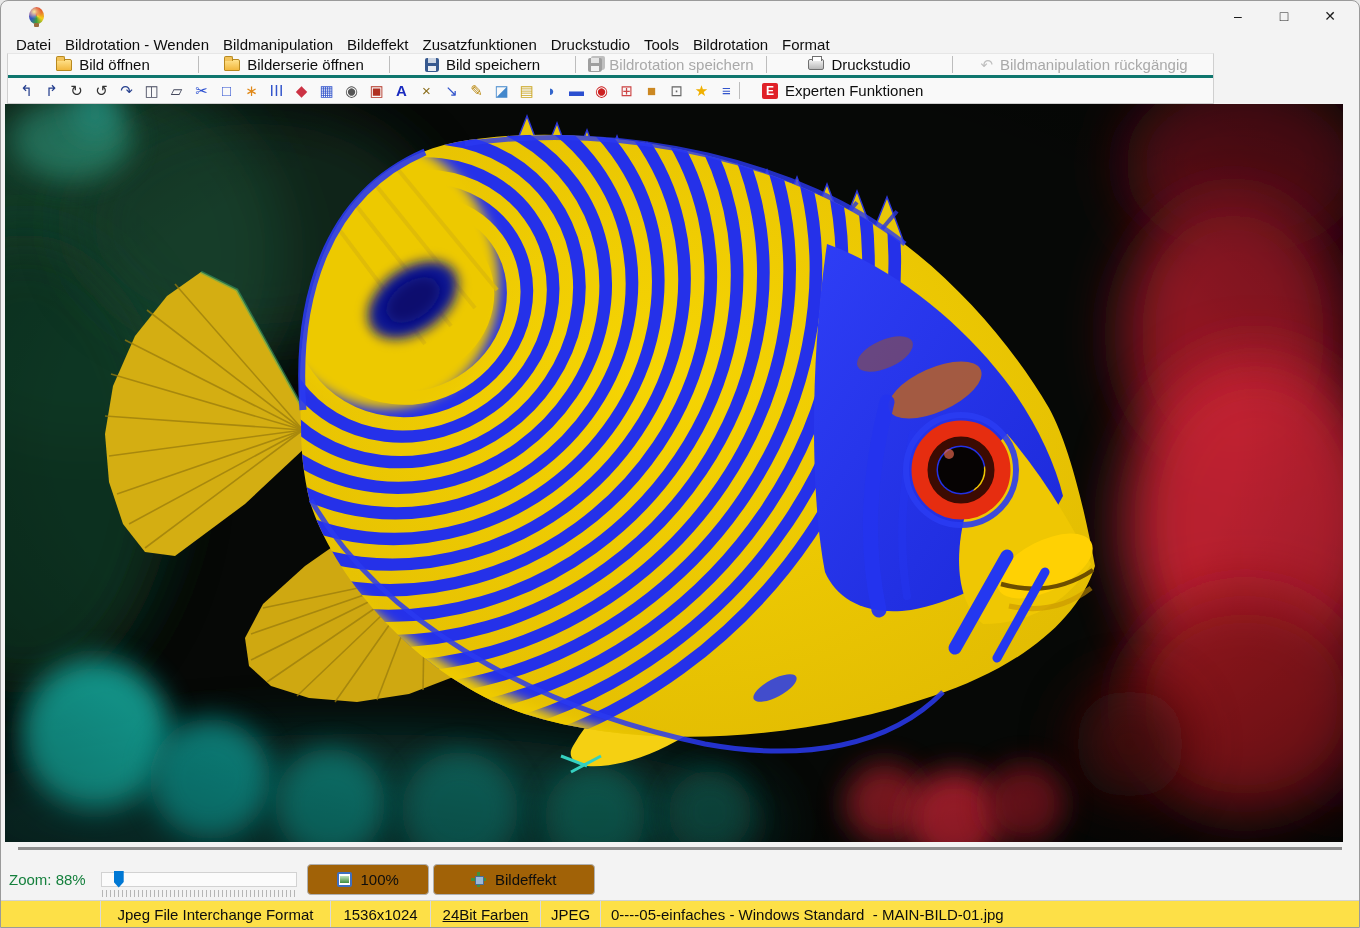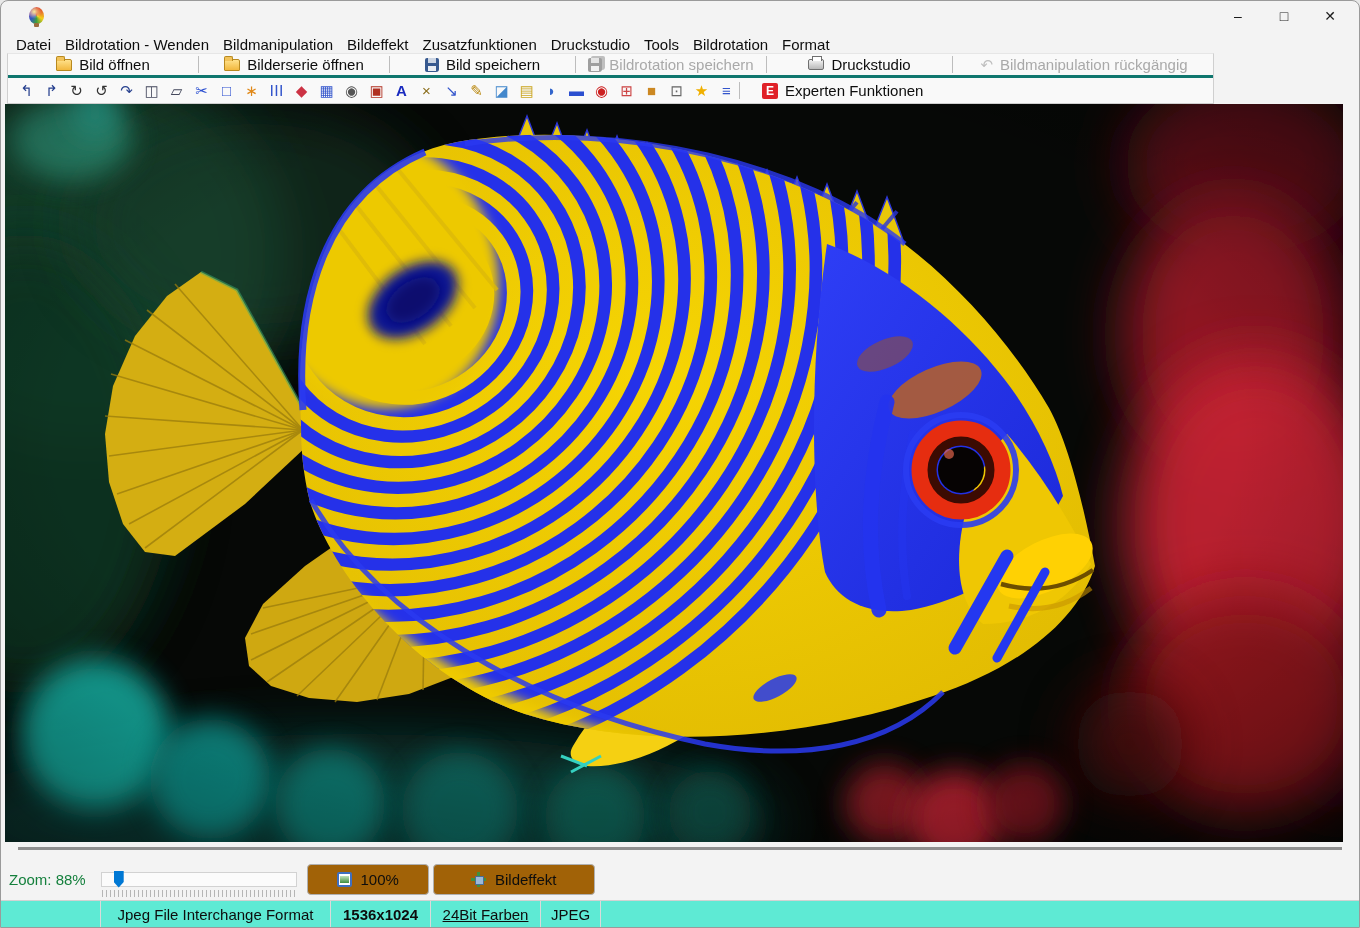--- a/index.html
+++ b/index.html
@@ -74,21 +74,21 @@
   .bfit { width:162px; margin-left:4px; }
   .ic-100 { width:15px; height:15px; border:2px solid #3f6fc0; border-radius:2px;
             background:linear-gradient(#bfe0ba,#3f8f3f) center / 9px 7px no-repeat, #fff; flex:none; }
   .ic-fit { width:15px; height:15px; position:relative; flex:none;
             background:linear-gradient(#3f8f3f,#3f8f3f) center / 3px 15px no-repeat,
                        linear-gradient(#3f8f3f,#3f8f3f) center / 15px 3px no-repeat; }
   .ic-fit::before { content:""; position:absolute; left:4px; top:4px; width:7px; height:7px;
             background:#9db9d8; border:1px solid #4a6d94; }
 
   
-  .statusbar { margin-top:auto; height:27px; border-top:1px solid #d2d2d2; background:#5eead4;
+  .statusbar { margin-top:auto; height:27px; border-top:1px solid #d2d2d2; background:#fde047;
                display:flex; align-items:stretch; font-size:15px; color:#0d0d0d; flex:none; }
   .cell { display:flex; align-items:center; justify-content:center; border-right:1px solid #dadada;
           white-space:pre; overflow:hidden; }
   .cell.last { flex:1; justify-content:flex-start; padding-left:10px; border-right:none; }
 </style>
 </head>
 <body>
 
 <div class="window">
 
@@ -350,17 +350,18 @@
     </button>
     <button class="zbtn bfit">
       <span class="ic-fit"></span>
       <span>Bildeffekt</span>
     </button>
   </div>
 
   <div class="statusbar" id="statusbar">
       <div class="cell" style="width: 100px;"></div>
       <div class="cell" style="width: 230px;">Jpeg File Interchange Format</div>
-      <div class="cell" style="width: 100px; font-weight: bold;">1536x1024</div>
+      <div class="cell" style="width: 100px;">1536x1024</div>
       <div class="cell" style="width: 110px; text-decoration: underline;">24Bit Farben</div>
       <div class="cell" style="width: 60px;">JPEG</div>
+      <div class="cell last">0----05-einfaches - Windows Standard  - MAIN-BILD-01.jpg</div>
     </div>
 </div>
 
 </body></html>

